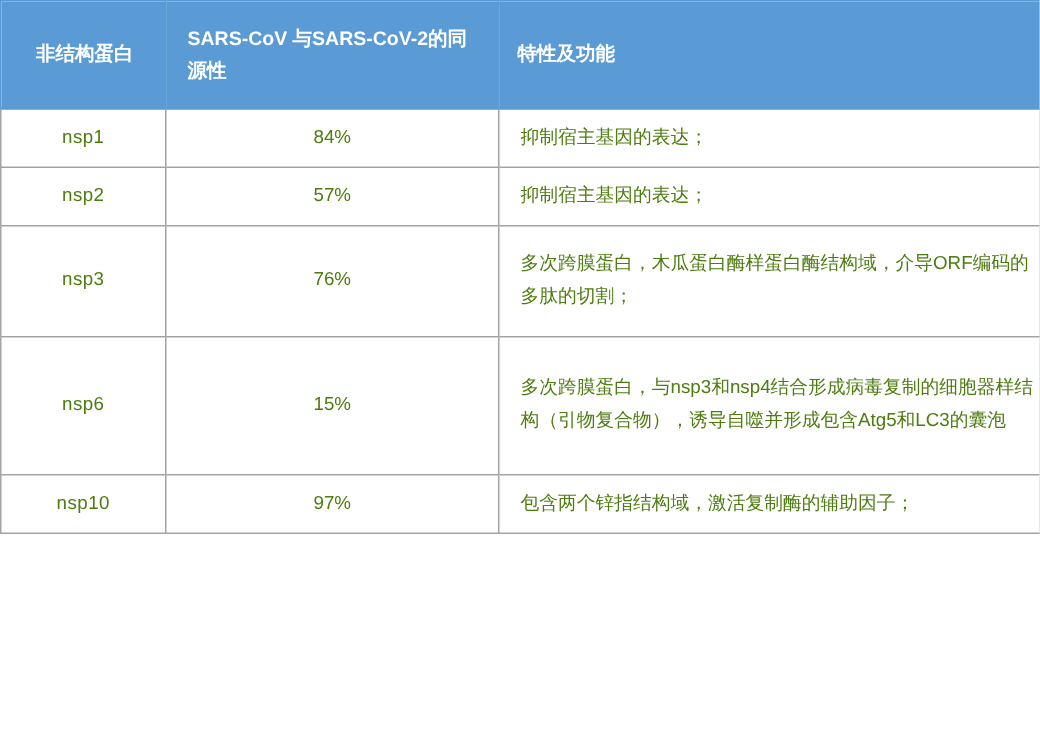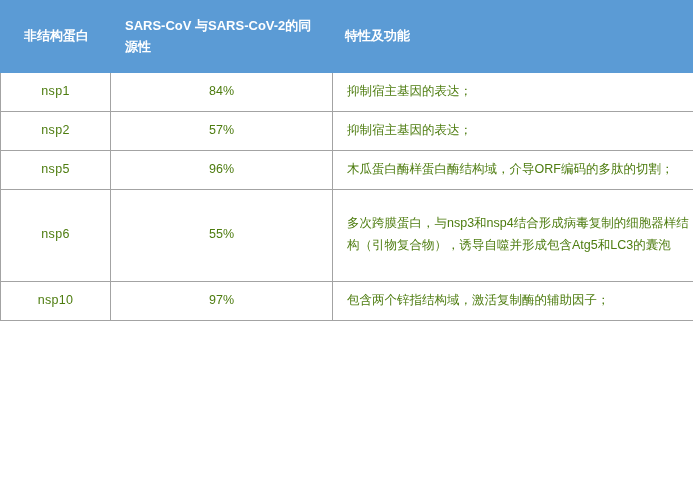--- a/index.html
+++ b/index.html
@@ -89,28 +89,28 @@
       <tr class="r-normal">
         <td class="name">nsp1</td>
         <td class="homology">84%</td>
         <td class="func">抑制宿主基因的表达；</td>
       </tr>
       <tr class="r-normal">
         <td class="name">nsp2</td>
         <td class="homology">57%</td>
         <td class="func">抑制宿主基因的表达；</td>
       </tr>
-      <tr class="r-normal">
-        <td class="name">nsp5</td>
-        <td class="homology">96%</td>
-        <td class="func">木瓜蛋白酶样蛋白酶结构域，介导ORF编码的多肽的切割；</td>
+      <tr class="r-tall">
+        <td class="name">nsp3</td>
+        <td class="homology">76%</td>
+        <td class="func">多次跨膜蛋白，木瓜蛋白酶样蛋白酶结构域，介导ORF编码的多肽的切割；</td>
       </tr>
       <tr class="r-xtall">
         <td class="name">nsp6</td>
-        <td class="homology">55%</td>
+        <td class="homology">15%</td>
         <td class="func">多次跨膜蛋白，与nsp3和nsp4结合形成病毒复制的细胞器样结构（引物复合物），诱导自噬并形成包含Atg5和LC3的囊泡</td>
       </tr>
       <tr class="r-normal">
         <td class="name">nsp10</td>
         <td class="homology">97%</td>
         <td class="func">包含两个锌指结构域，激活复制酶的辅助因子；</td>
       </tr>
     </tbody>
   </table>
 </div>

